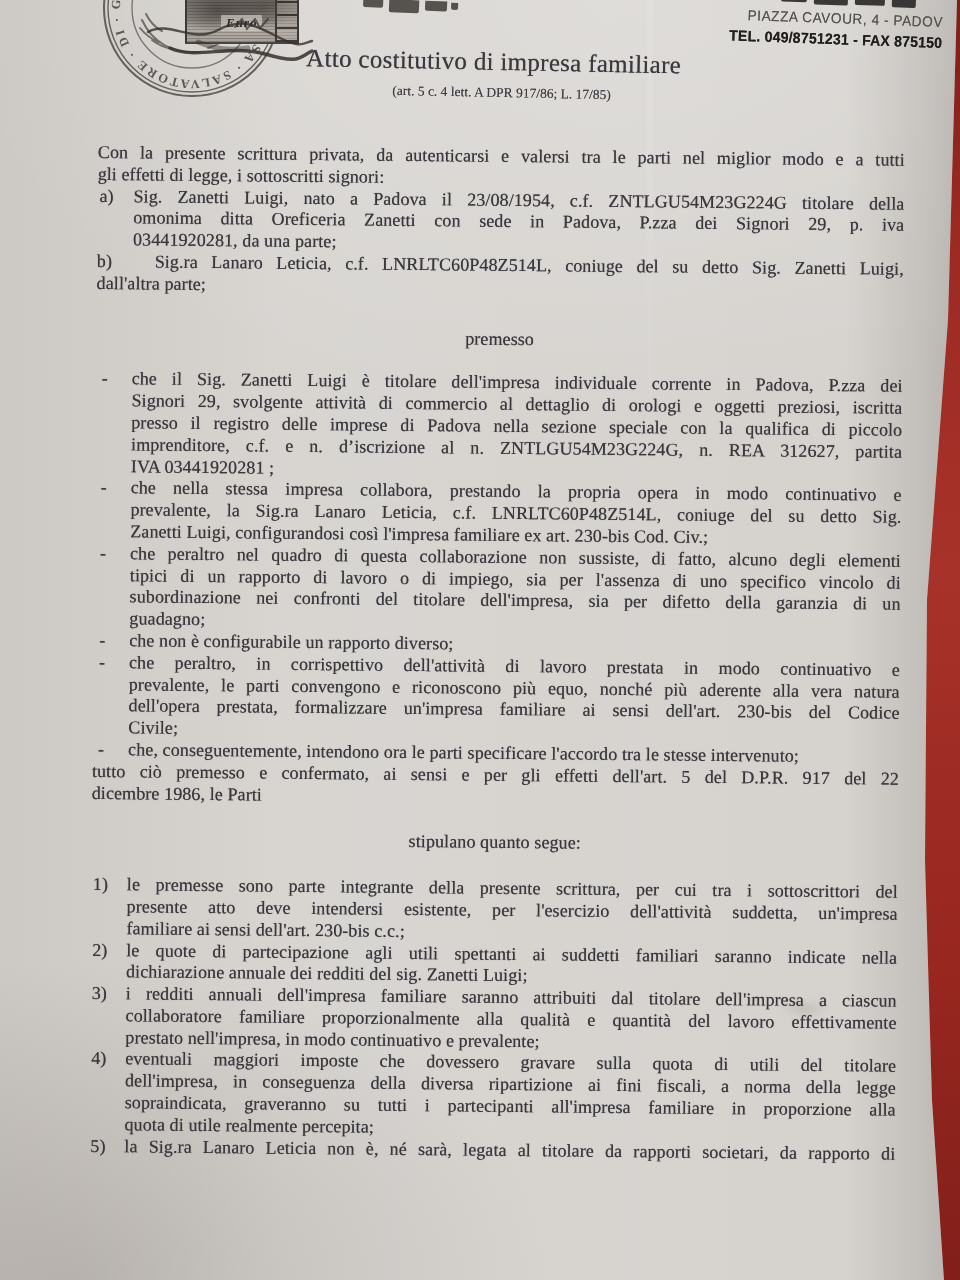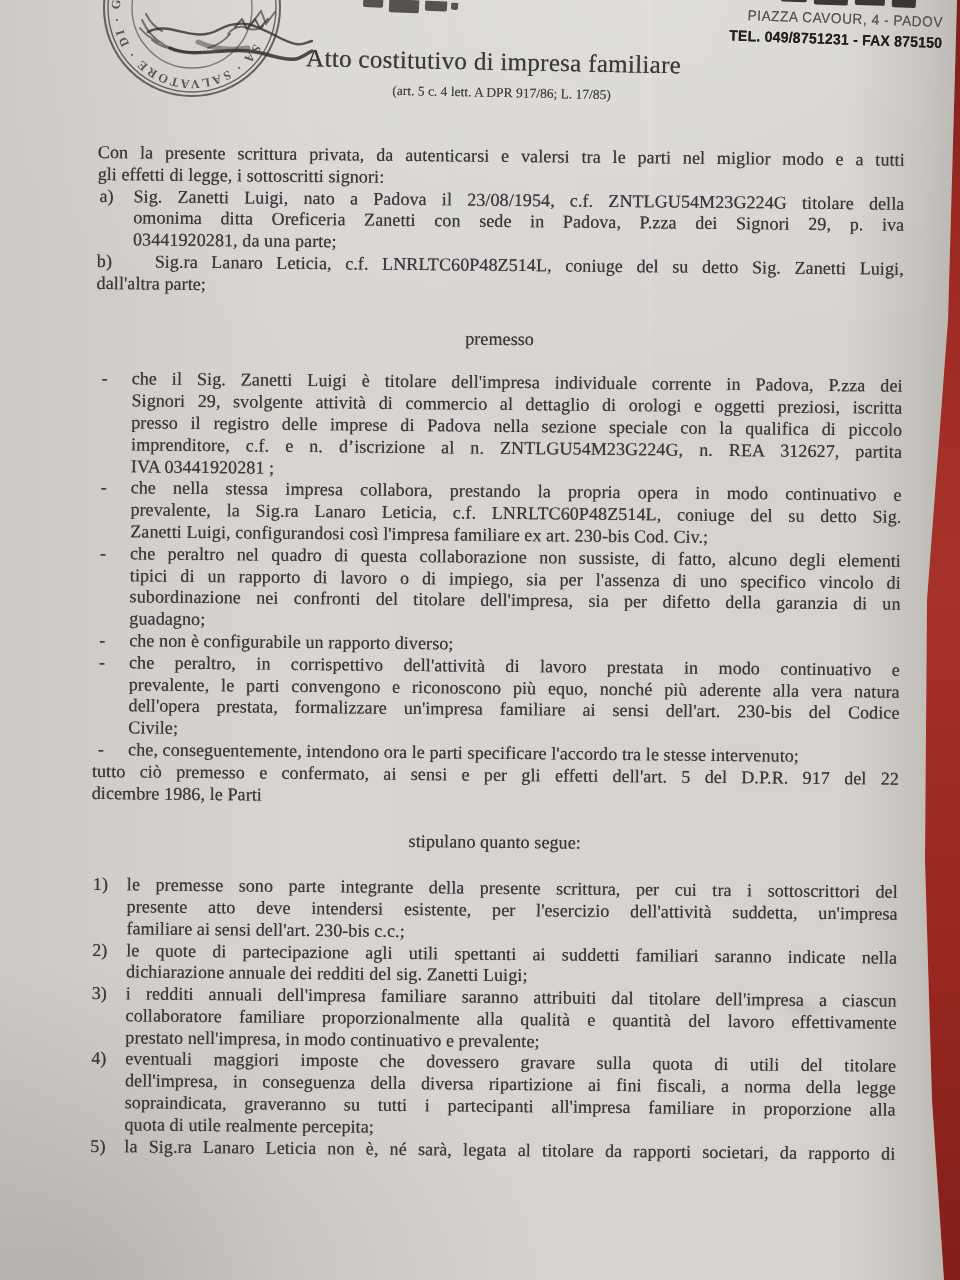--- a/index.html
+++ b/index.html
@@ -164,20 +164,23 @@
       <path d="M56,14 q6,12 16,17 M50,28 q8,10 19,14 M62,40 q9,7 20,9"></path>
       <path d="M118,48 q14,-4 22,-14"></path>
       <path d="M160,26 l11,-15 l5,13 l9,-12"></path>
       <path d="M138,34 q8,-10 19,-6 q9,4 16,-2"></path>
     </g>
     <text font-family="Liberation Serif, serif" font-size="12.5" font-weight="bold" letter-spacing="2.4" fill="#4a4540" opacity="0.88">
       <textPath href="#ringPath" startOffset="150">SA · SALVATORE · DI · GABRIE</textPath>
     </text>
   </svg>
 
+  <div class="revenue">
+    <span class="euro">Euro</span>
+  </div>
 
   <svg class="scribble-svg" width="178" height="46" viewBox="0 0 178 46">
     <g fill="none" stroke="#35302c" stroke-linecap="round">
       <path d="M8,14 C30,2 52,26 78,12 S120,10 140,20 S162,26 172,23" stroke-width="2.4" opacity="0.8"></path>
       <path d="M30,30 C55,42 90,26 125,36 S158,40 172,33" stroke-width="3.4" opacity="0.85"></path>
       <path d="M95,9 l7,-8 l5,10 l8,-10 l5,9 l8,-9" stroke-width="2" opacity="0.7"></path>
       <path d="M58,24 q22,10 50,6" stroke-width="5" opacity="0.45"></path>
     </g>
   </svg>
 

